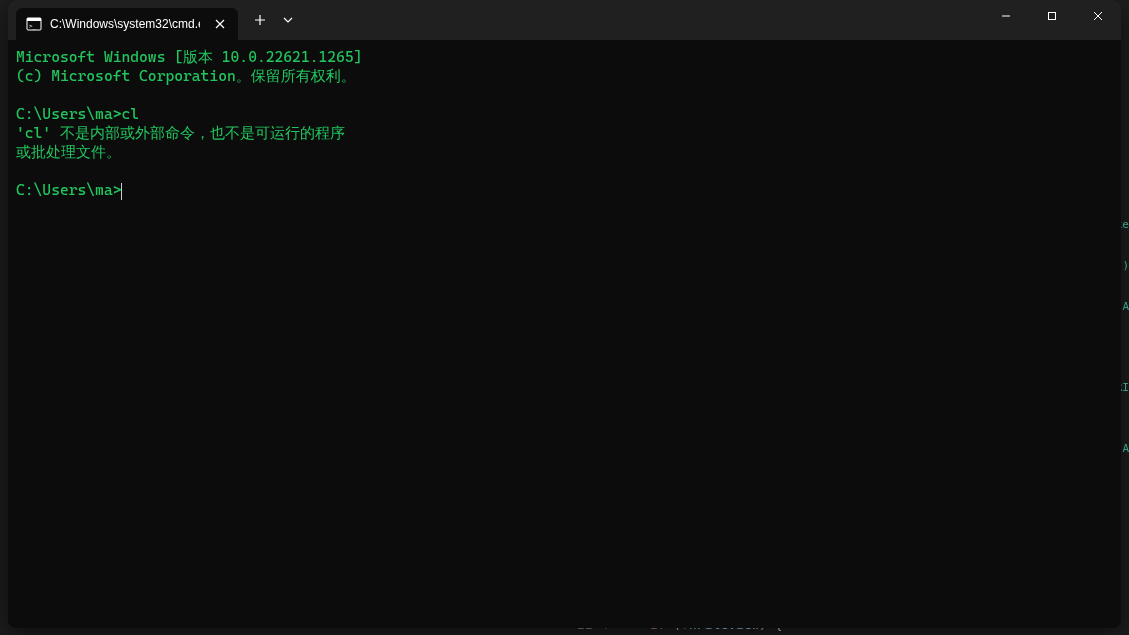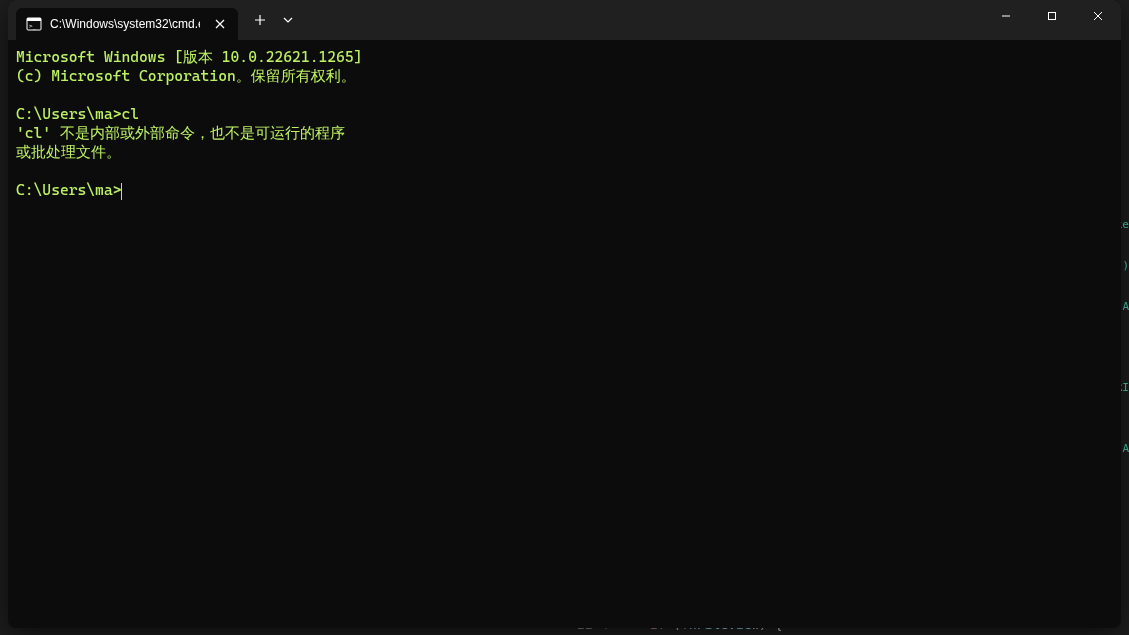--- a/index.html
+++ b/index.html
@@ -126,21 +126,21 @@
       display: flex; align-items: center; justify-content: center;
       color: #ffffff;
     }
 
     .terminal-body {
       flex: 1;
       padding: 8px;
       font-family: Consolas, "Cascadia Mono", monospace;
       font-size: 15px;
       line-height: 19px;
-      color: #bef264;
+      color: #22c55e;
       white-space: pre;
       overflow: hidden;
     }
     .cursor {
       display: inline-block;
       width: 1px;
       height: 17px;
       background: #cccccc;
       vertical-align: text-bottom;
       position: relative;

